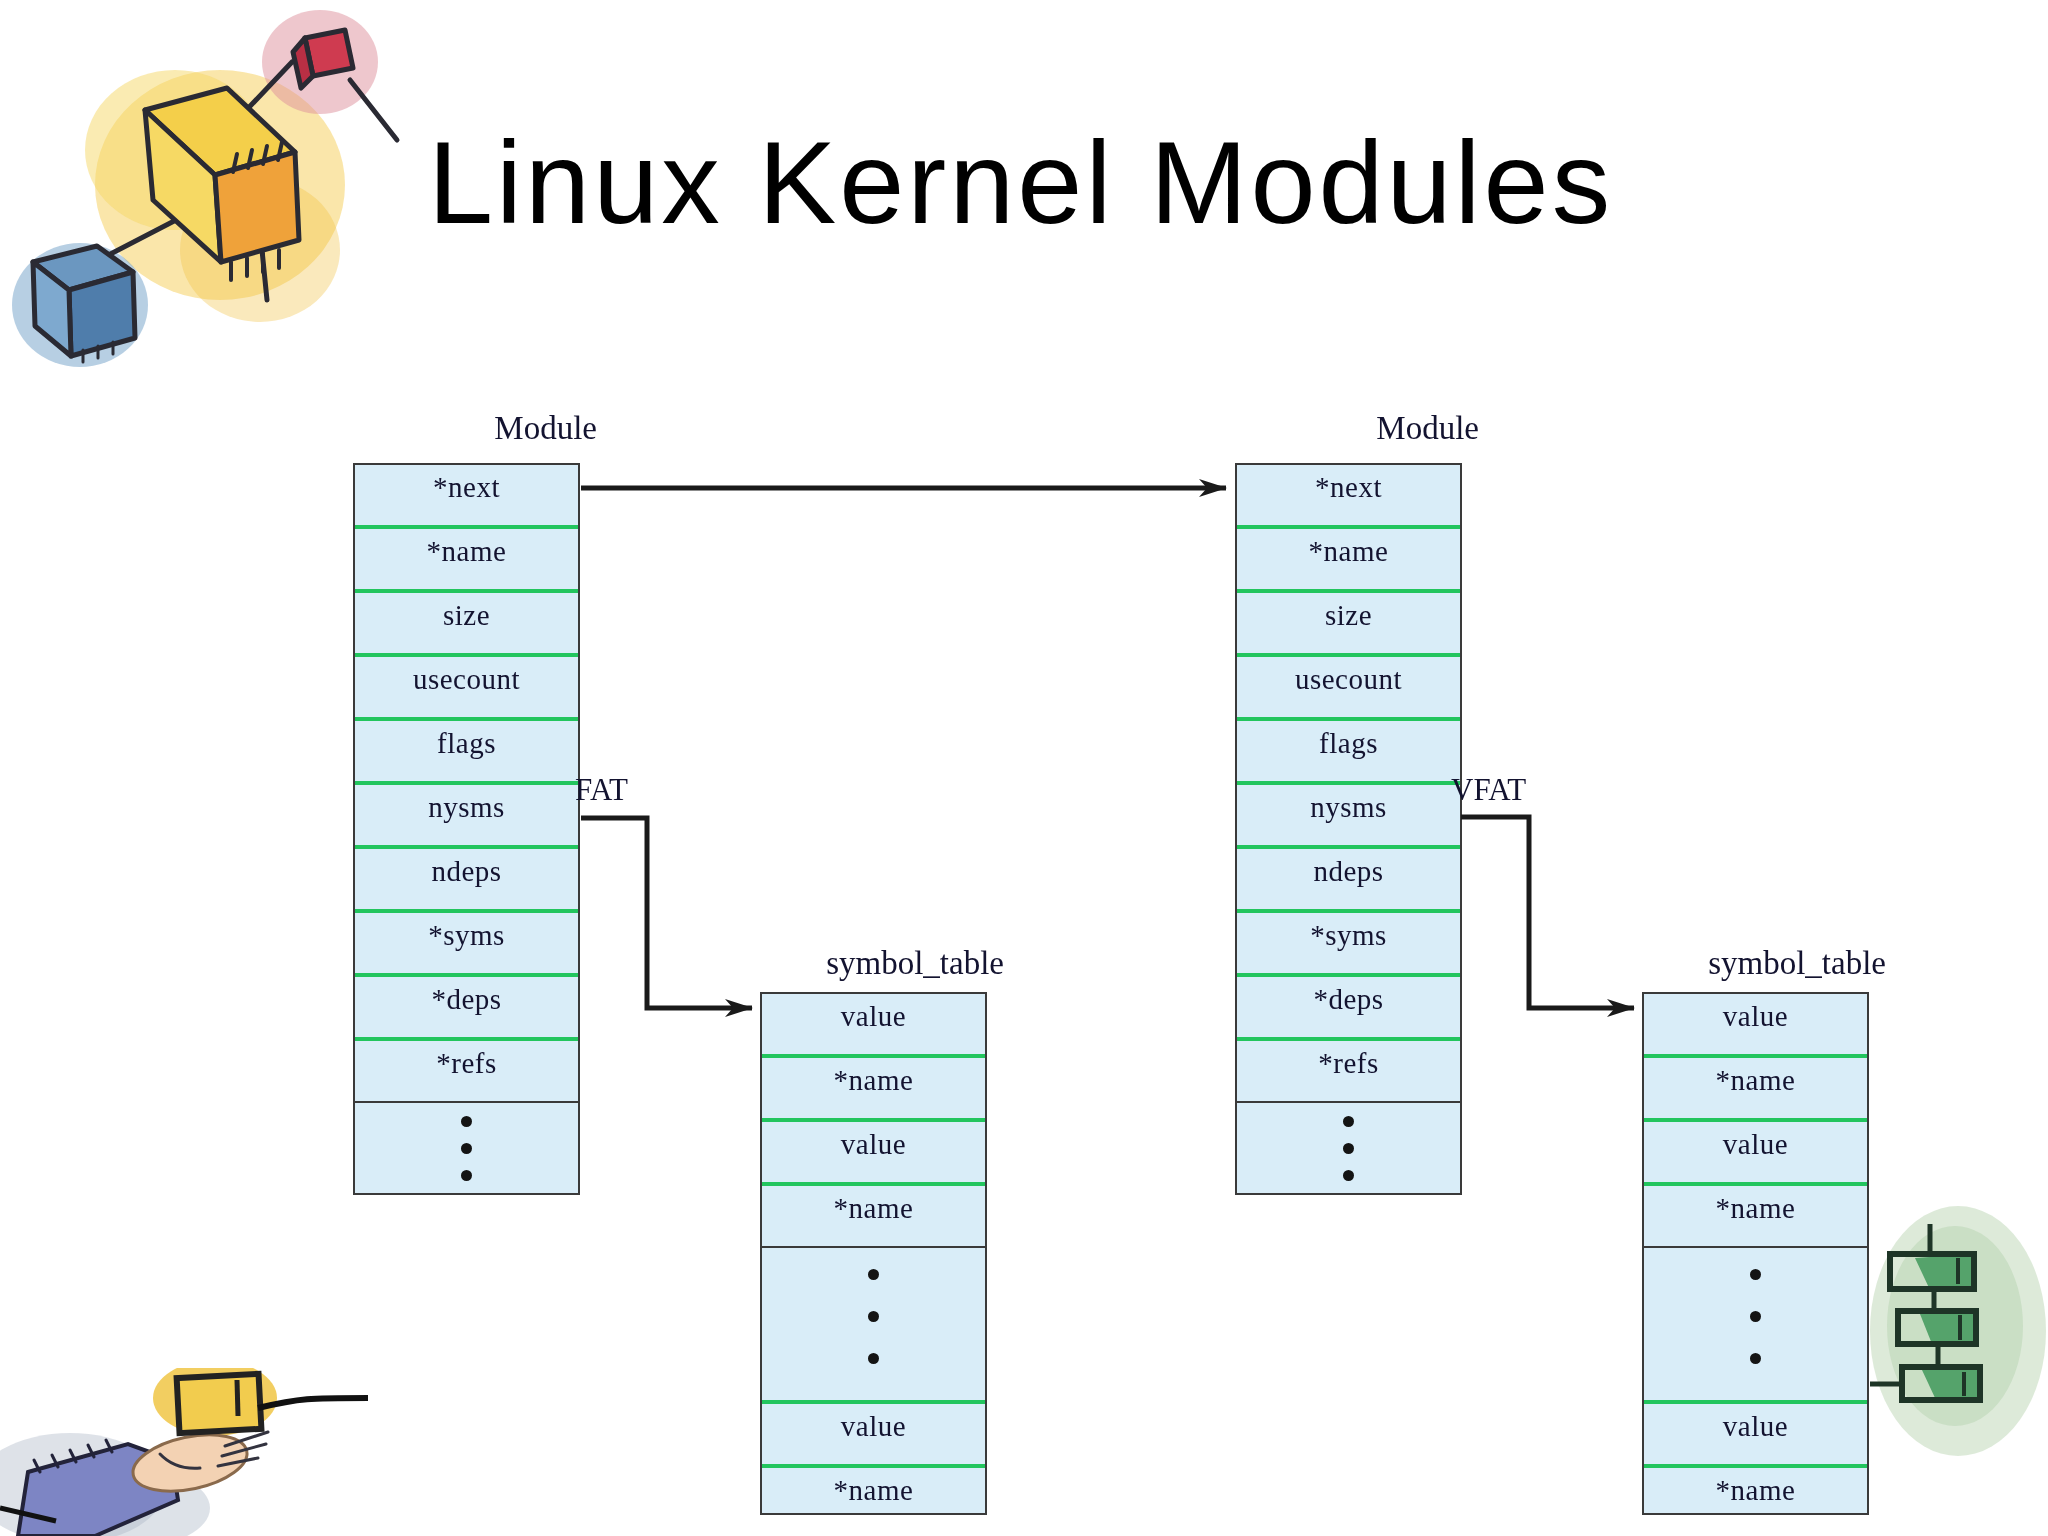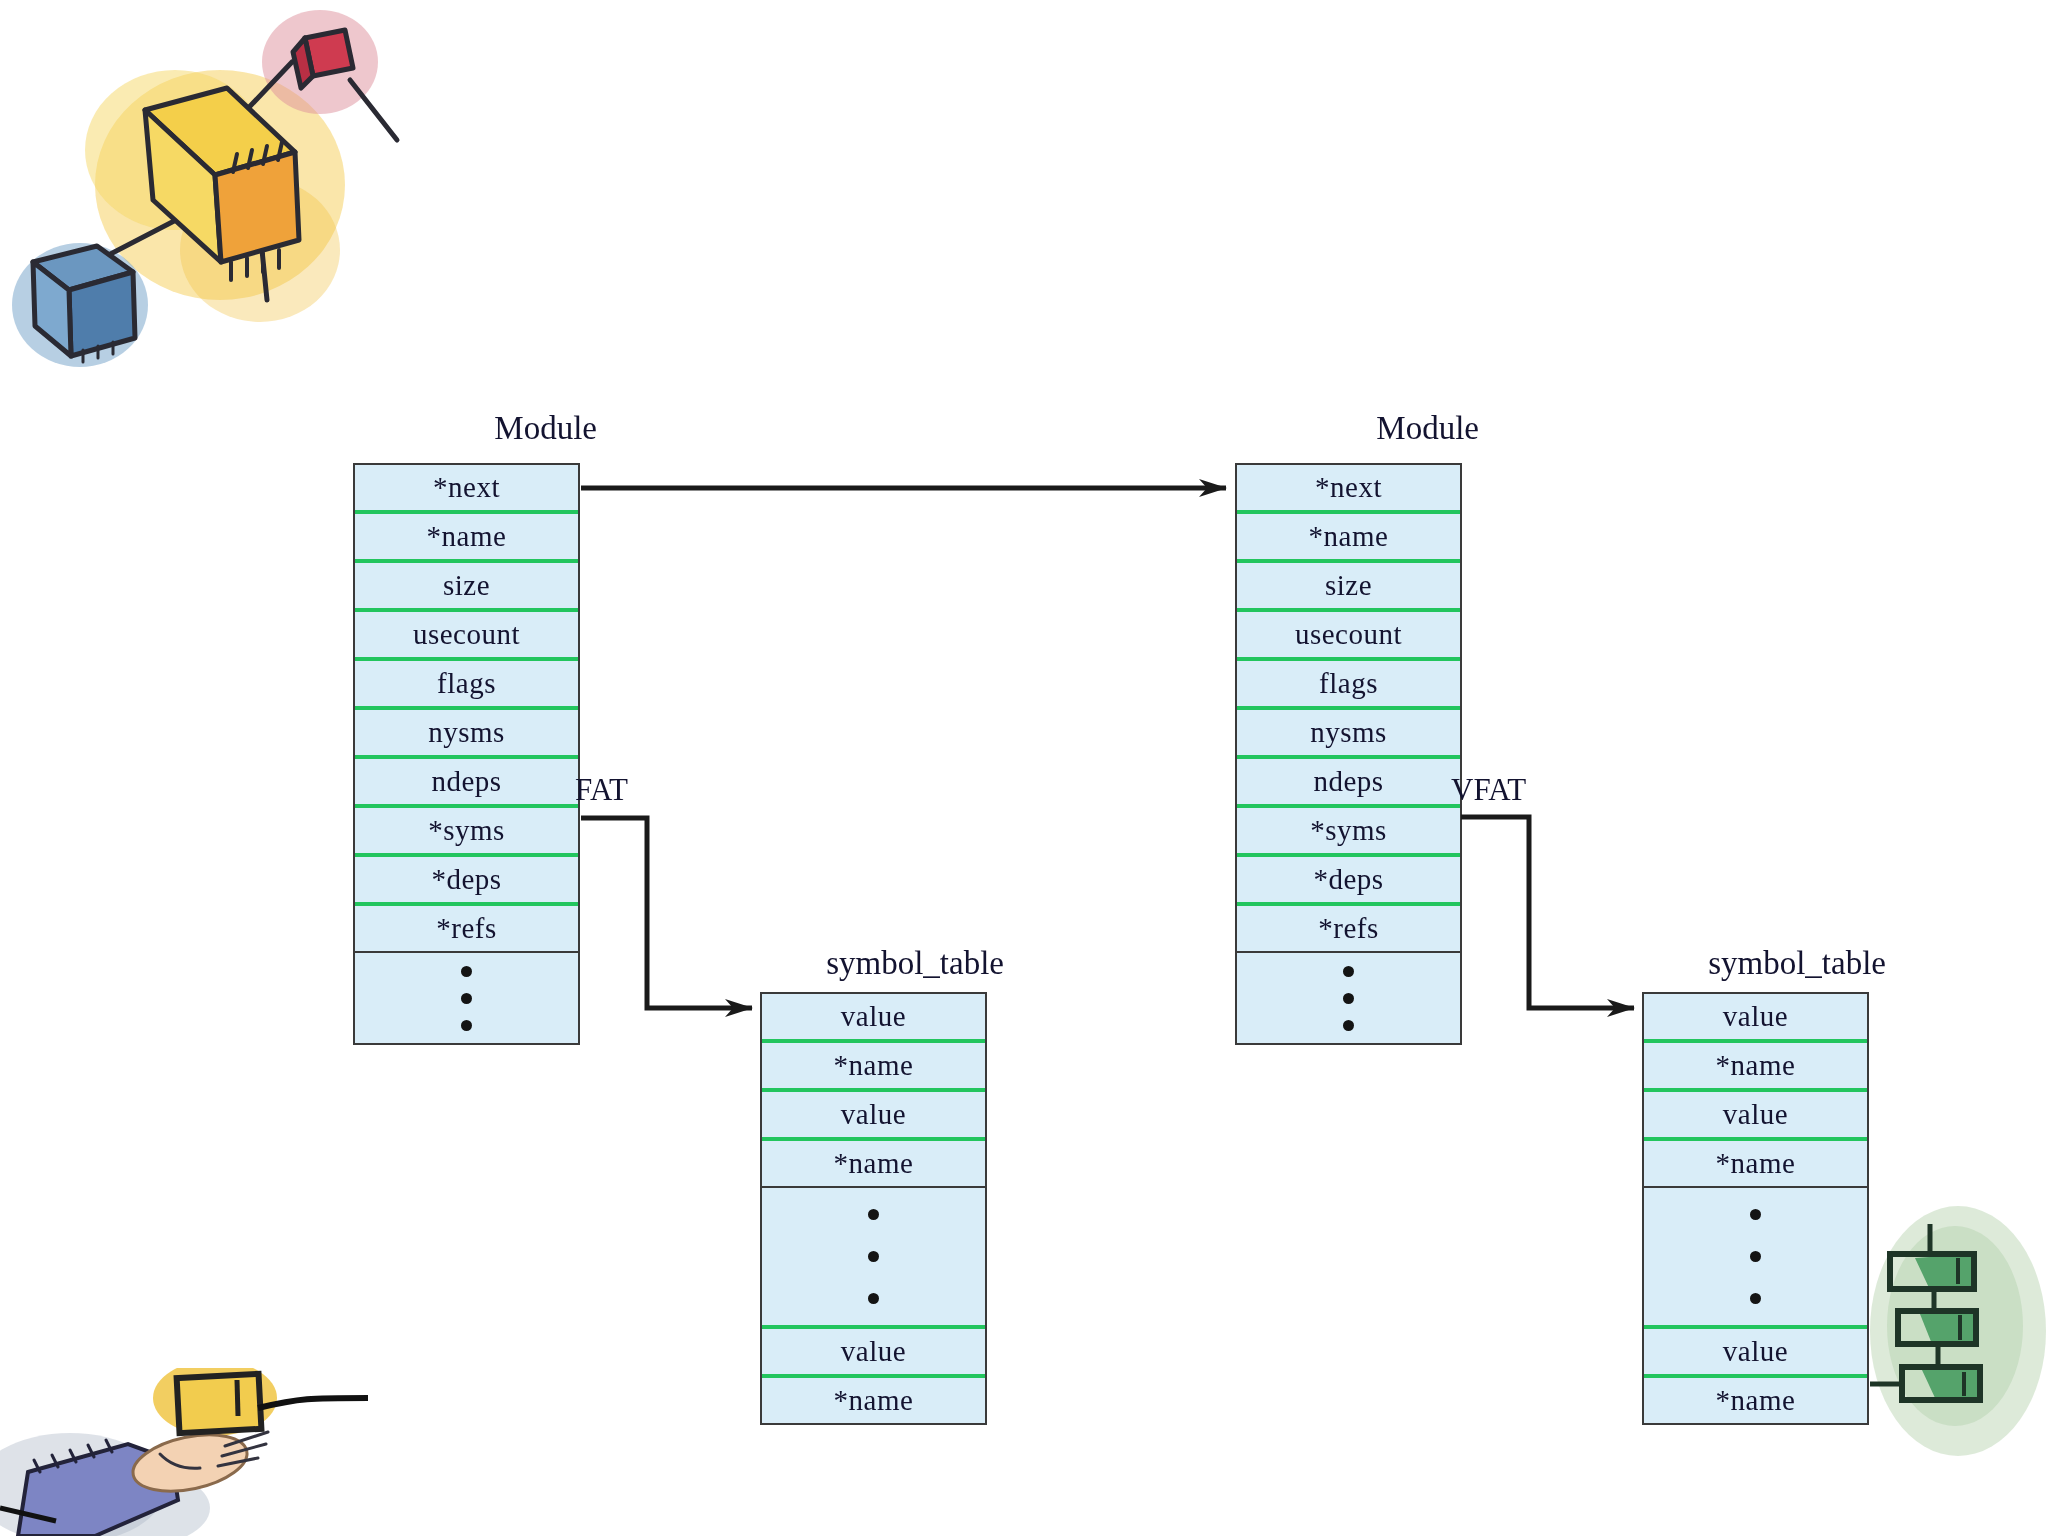--- a/index.html
+++ b/index.html
@@ -8,21 +8,21 @@
     overflow:hidden;font-family:"Liberation Serif",serif;
   }
   .page-title{
     position:absolute;left:428px;top:122px;
     font-family:"Liberation Sans",sans-serif;font-size:117px;line-height:1.05;
     letter-spacing:3px;color:#000;white-space:nowrap;
   }
   
   .tbl{
     position:absolute;width:227px;background:#d9edf8;
-    border:2px solid #3a3a3a;display:flex;flex-direction:column;box-sizing:border-box;
+    border:2px solid #3a3a3a;display:flex;flex-direction:column;box-sizing:border-box;gap:15px;
   }
   .tbl .cell{
     height:45px;flex:0 0 45px;display:flex;align-items:center;justify-content:center;
     font-size:29px;color:#131330;border-top:4px solid #22c55e;letter-spacing:.5px;
   }
   .tbl > :first-child{border-top:none;}
   .tbl .dots{
     flex:0 0 auto;height:90px;display:flex;flex-direction:column;
     align-items:center;justify-content:center;gap:16px;border-top:2px solid #3a3a3a;
   }
@@ -133,20 +133,21 @@
         <path d="M78,178 L78,201"></path>
       <path d="M10,218 L42,218"></path>
     </g>
     <g fill="none" stroke="#1e3527" stroke-width="4">
       <path d="M98,92 L98,118"></path>
         <path d="M100,149 L100,174"></path>
         <path d="M104,206 L104,230"></path>
     </g>
   </svg>
 
+  <div class="page-title">Linux Kernel Modules</div>
 
   <div class="tbl-title" style="left:337px;top:410px">Module</div>
   <div class="tbl module-tbl" style="left:353px;top:463px">
     <div class="cell">*next</div>
       <div class="cell">*name</div>
       <div class="cell">size</div>
       <div class="cell">usecount</div>
       <div class="cell">flags</div>
       <div class="cell">nysms</div>
       <div class="cell">ndeps</div>

